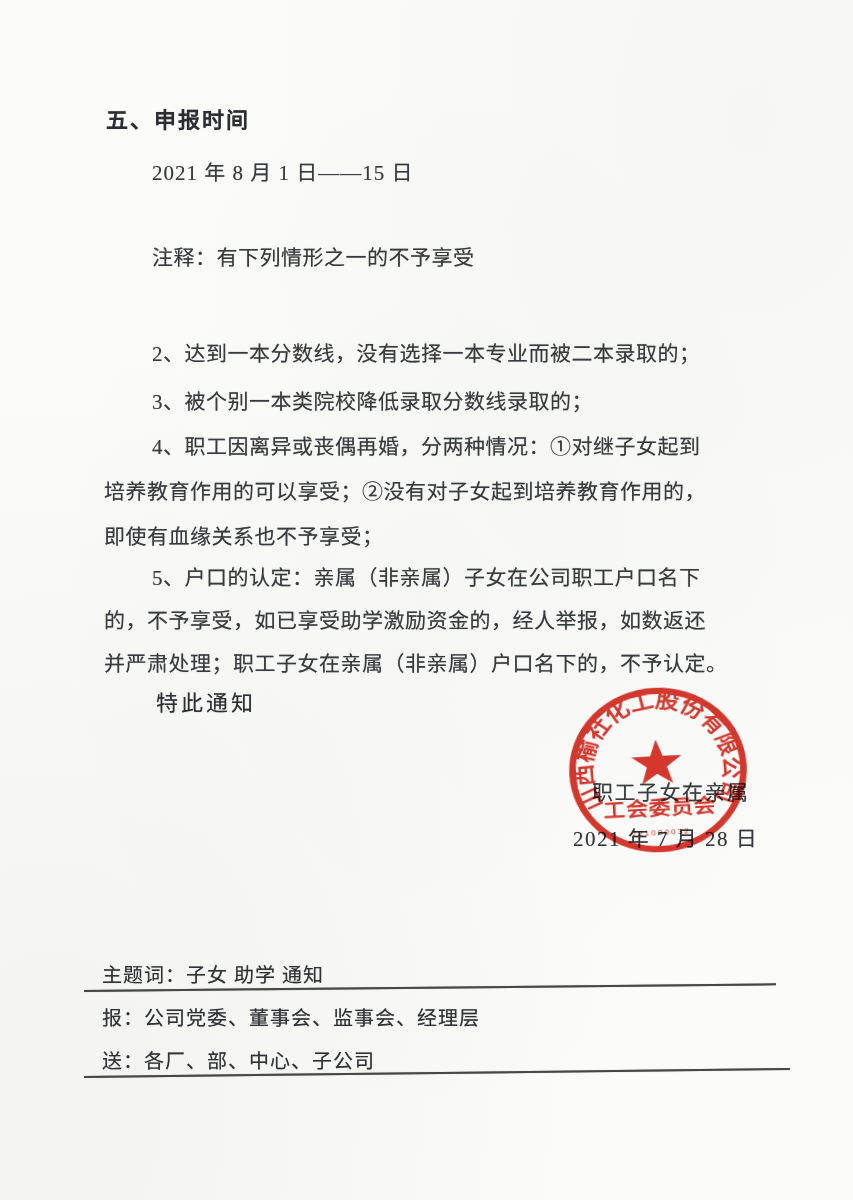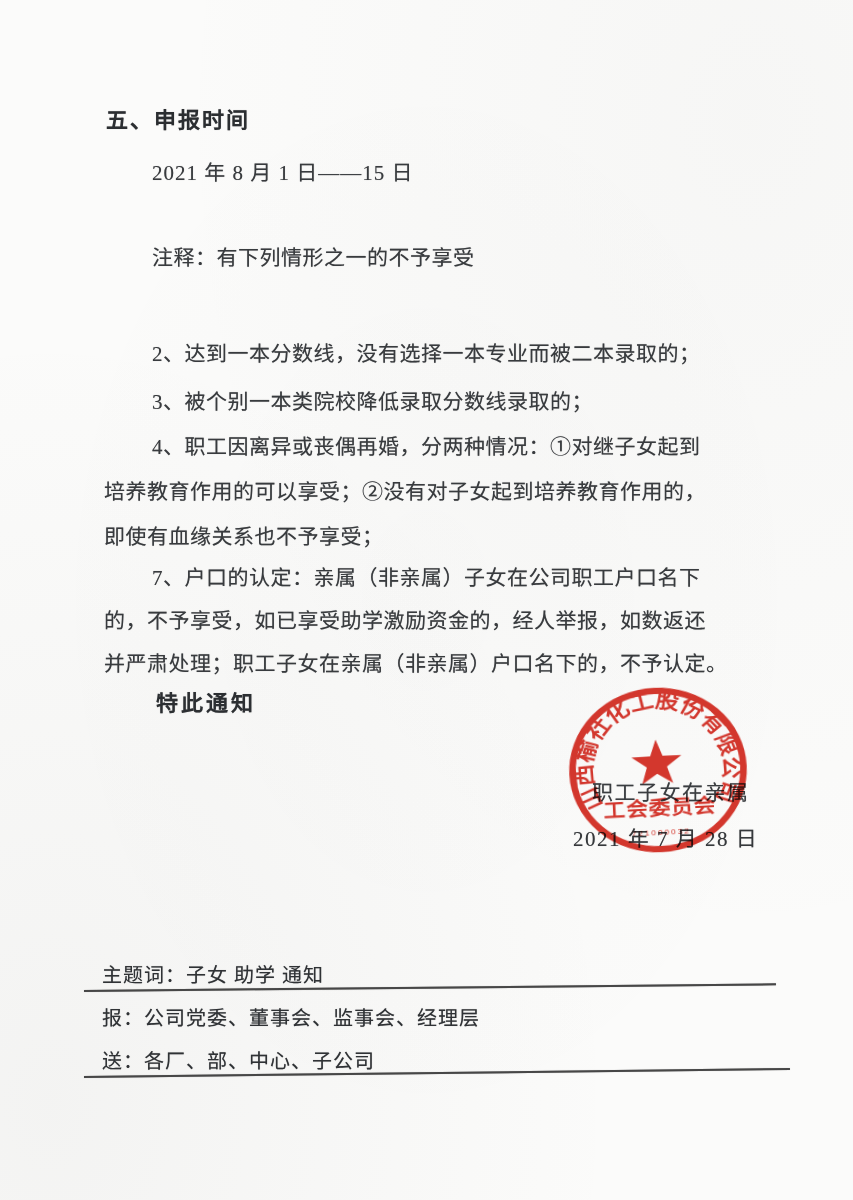--- a/index.html
+++ b/index.html
@@ -46,21 +46,21 @@
   .period  { top: 151px; letter-spacing: 1px; }
   .note-intro { top: 236px; }
   .note-1 { top: 284px; }
   .note-2 { top: 332px; }
   .note-3 { top: 380px; }
   .note-4 { top: 425px; }
   .note-5 { top: 557px; line-height: 43px; }
   .closing {
     left: 108px; top: 690px;
     font-size: 22px; line-height: 28px;
-    font-weight: bold;
+    font-weight: normal;
     letter-spacing: 3px;
     text-indent: 48px;
     color: #2c2f32;
     font-family: "Liberation Sans", "DejaVu Sans", sans-serif;
   }
   .sig-org {
     left: 592px; top: 780px;
     font-size: 21px; line-height: 26px;
     letter-spacing: 1.5px;
     color: #3a3d40;
@@ -110,21 +110,21 @@
 
   <div class="txt para period">2021 年 8 月 1 日——15 日</div>
 
   <div class="txt para note-intro">注释：有下列情形之一的不予享受</div>
 
   <div class="txt para note-2">2、达到一本分数线，没有选择一本专业而被二本录取的；</div>
   <div class="txt para note-3">3、被个别一本类院校降低录取分数线录取的；</div>
   <div class="txt para note-4">4、职工因离异或丧偶再婚，分两种情况：①对继子女起到
 培养教育作用的可以享受；②没有对子女起到培养教育作用的，
 即使有血缘关系也不予享受；</div>
-  <div class="txt para note-5">7、户口的认定：亲属（非亲属）子女在公司职工户口名下
+  <div class="txt para note-5">5、户口的认定：亲属（非亲属）子女在公司职工户口名下
 的，不予享受，如已享受助学激励资金的，经人举报，如数返还
 并严肃处理；职工子女在亲属（非亲属）户口名下的，不予认定。</div>
 
   <div class="txt closing">特此通知</div>
 
   <div class="txt sig-org">职工子女在亲属</div>
   <div class="txt sig-date">2021 年 7 月 28 日</div>
 
   <div class="stamp">
     <svg viewBox="0 0 200 200" preserveAspectRatio="none">

